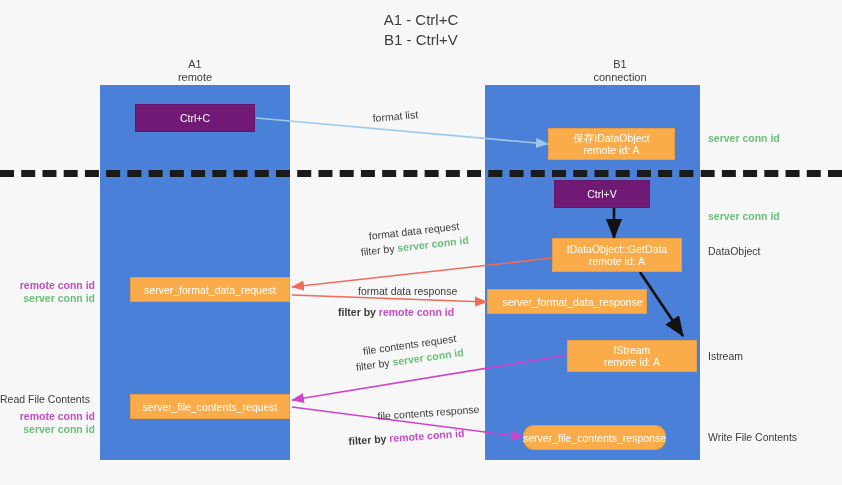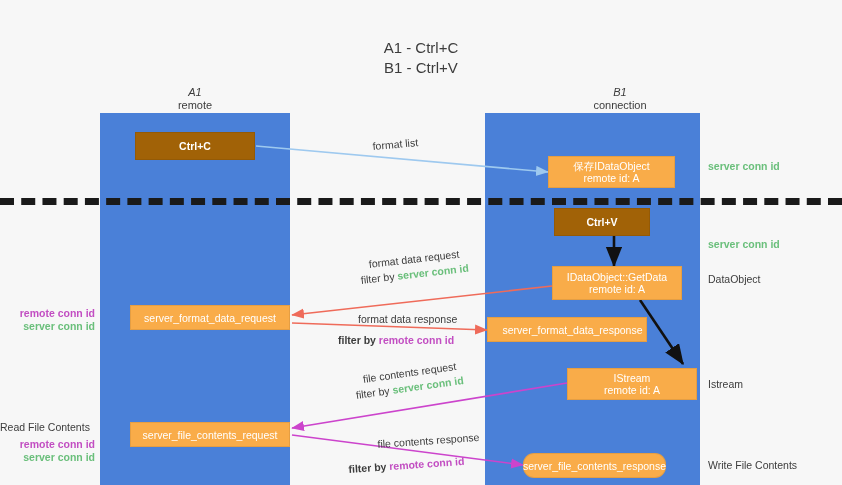--- a/index.html
+++ b/index.html
@@ -3,54 +3,54 @@
 <meta charset="utf-8">
 <style>
   html,body{margin:0;padding:0;}
   body{
     width:842px;height:485px;
     background:#f7f7f7;
     font-family:"Liberation Sans", sans-serif;
     position:relative;
     overflow:hidden;
   }
-  #diagram{position:absolute;inset:0;margin-top:28px;}
+  #diagram{position:absolute;inset:0;}
   .abs{position:absolute;}
 
   
   .title{
     left:0;right:0;top:10px;
     text-align:center;
     font-size:15px;color:#3c3c3c;line-height:20px;
     white-space:pre;
   }
 
   
   .lane-head{
     text-align:center;font-size:11px;color:#3c3c3c;line-height:13px;
     width:160px;
   }
-  .lane-head .l1{display:block;font-style:italic;}
+  .lane-head .l1{display:block;}
   .lane-head .l2{display:block;}
 
   
   .lane{background:#4a80d8;}
 
   
   .box{
     box-sizing:border-box;
     display:flex;align-items:center;justify-content:center;
     text-align:center;
     color:#ffffff;
     font-size:10.5px;
     line-height:12px;
     white-space:pre-line;
     border:1px solid rgba(0,0,0,.08);
   }
-  .box.green{background:#a16207;font-weight:bold;}
+  .box.green{background:#701a75;}
   .box.orange{background:#f9ac49;}
 
   
   .side{font-size:10.5px;line-height:13px;white-space:pre-line;}
   .side.green{color:#6abf7b;font-weight:bold;}
   .side.dark{color:#3c3c3c;}
   .side.right{text-align:left;}
 
   .conn-pair{font-size:10.5px;line-height:13px;font-weight:bold;text-align:right;}
   .conn-pair .remote{color:#c24ec2;display:block;}

